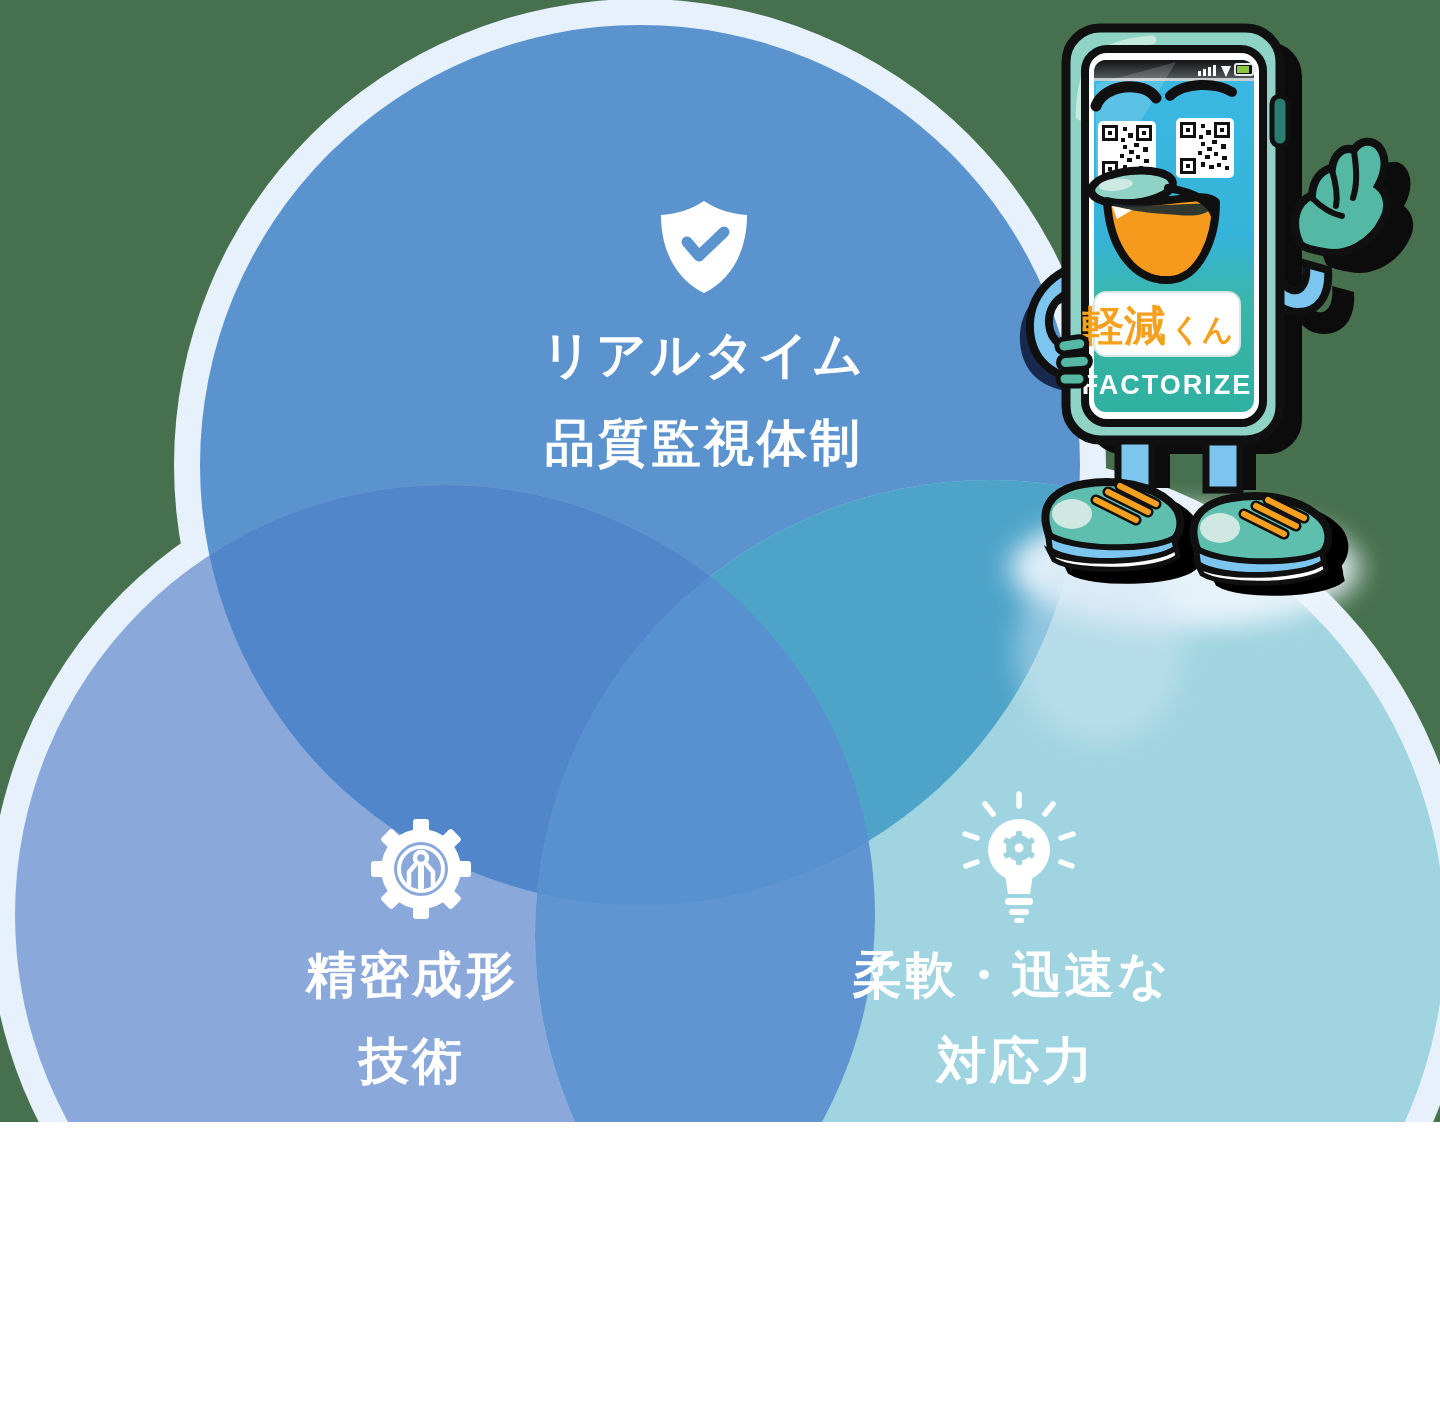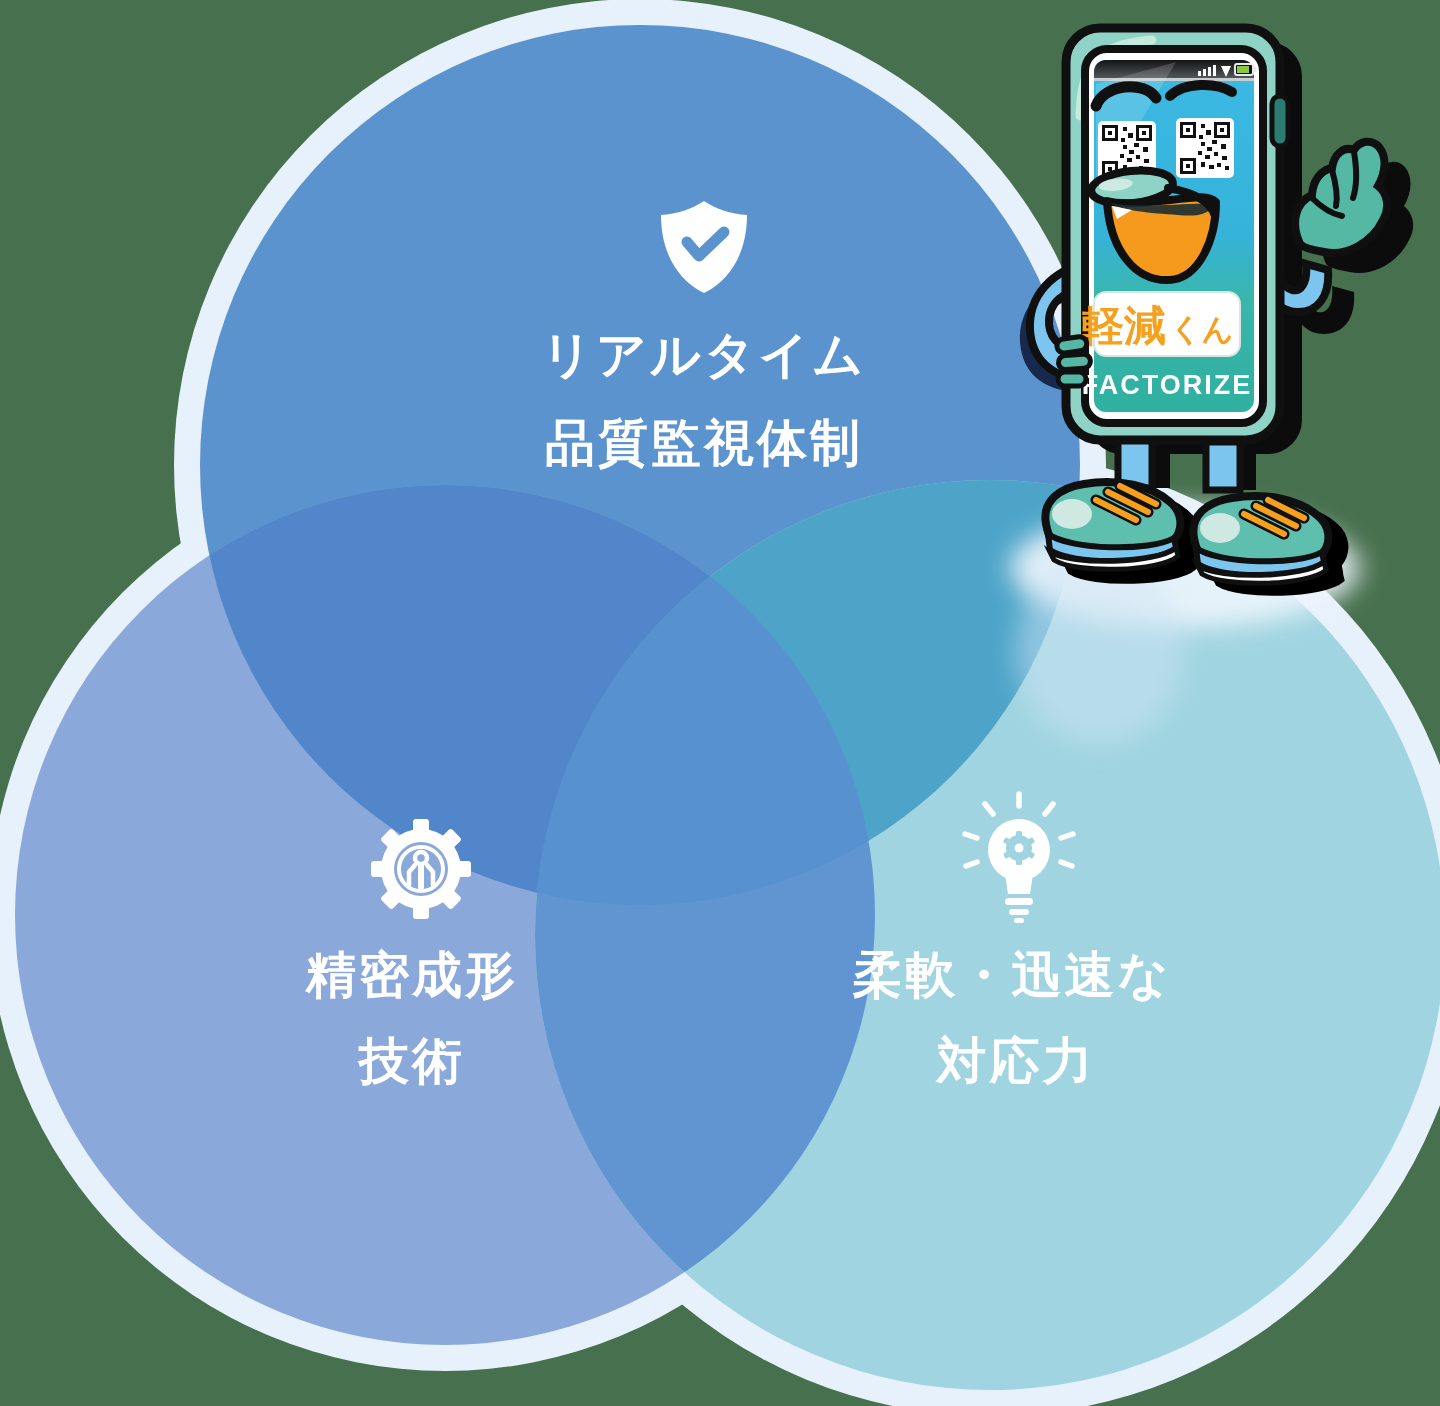--- a/index.html
+++ b/index.html
@@ -1,17 +1,17 @@
 <!DOCTYPE html>
 <html><head>
 <meta charset="utf-8">
 <style>
   html,body{margin:0;padding:0;}
   body{font-family:"Liberation Sans","DejaVu Sans",sans-serif;}
-  .stage{position:relative;width:1440px;height:1406px;overflow:hidden;}
+  .stage{position:relative;width:1440px;height:1122px;overflow:hidden;}
   svg{display:block;}
   text{font-family:"Liberation Sans","DejaVu Sans",sans-serif;}
   .circle-label{font-size:50px;font-weight:700;fill:#ffffff;letter-spacing:3px;}
   .badge-main{font-size:42px;font-weight:700;}
   .badge-suffix{font-size:31px;font-weight:700;}
   .brand-text{font-size:27px;font-weight:700;fill:#ffffff;letter-spacing:2px;}
 </style>
 </head>
 <body>
 

